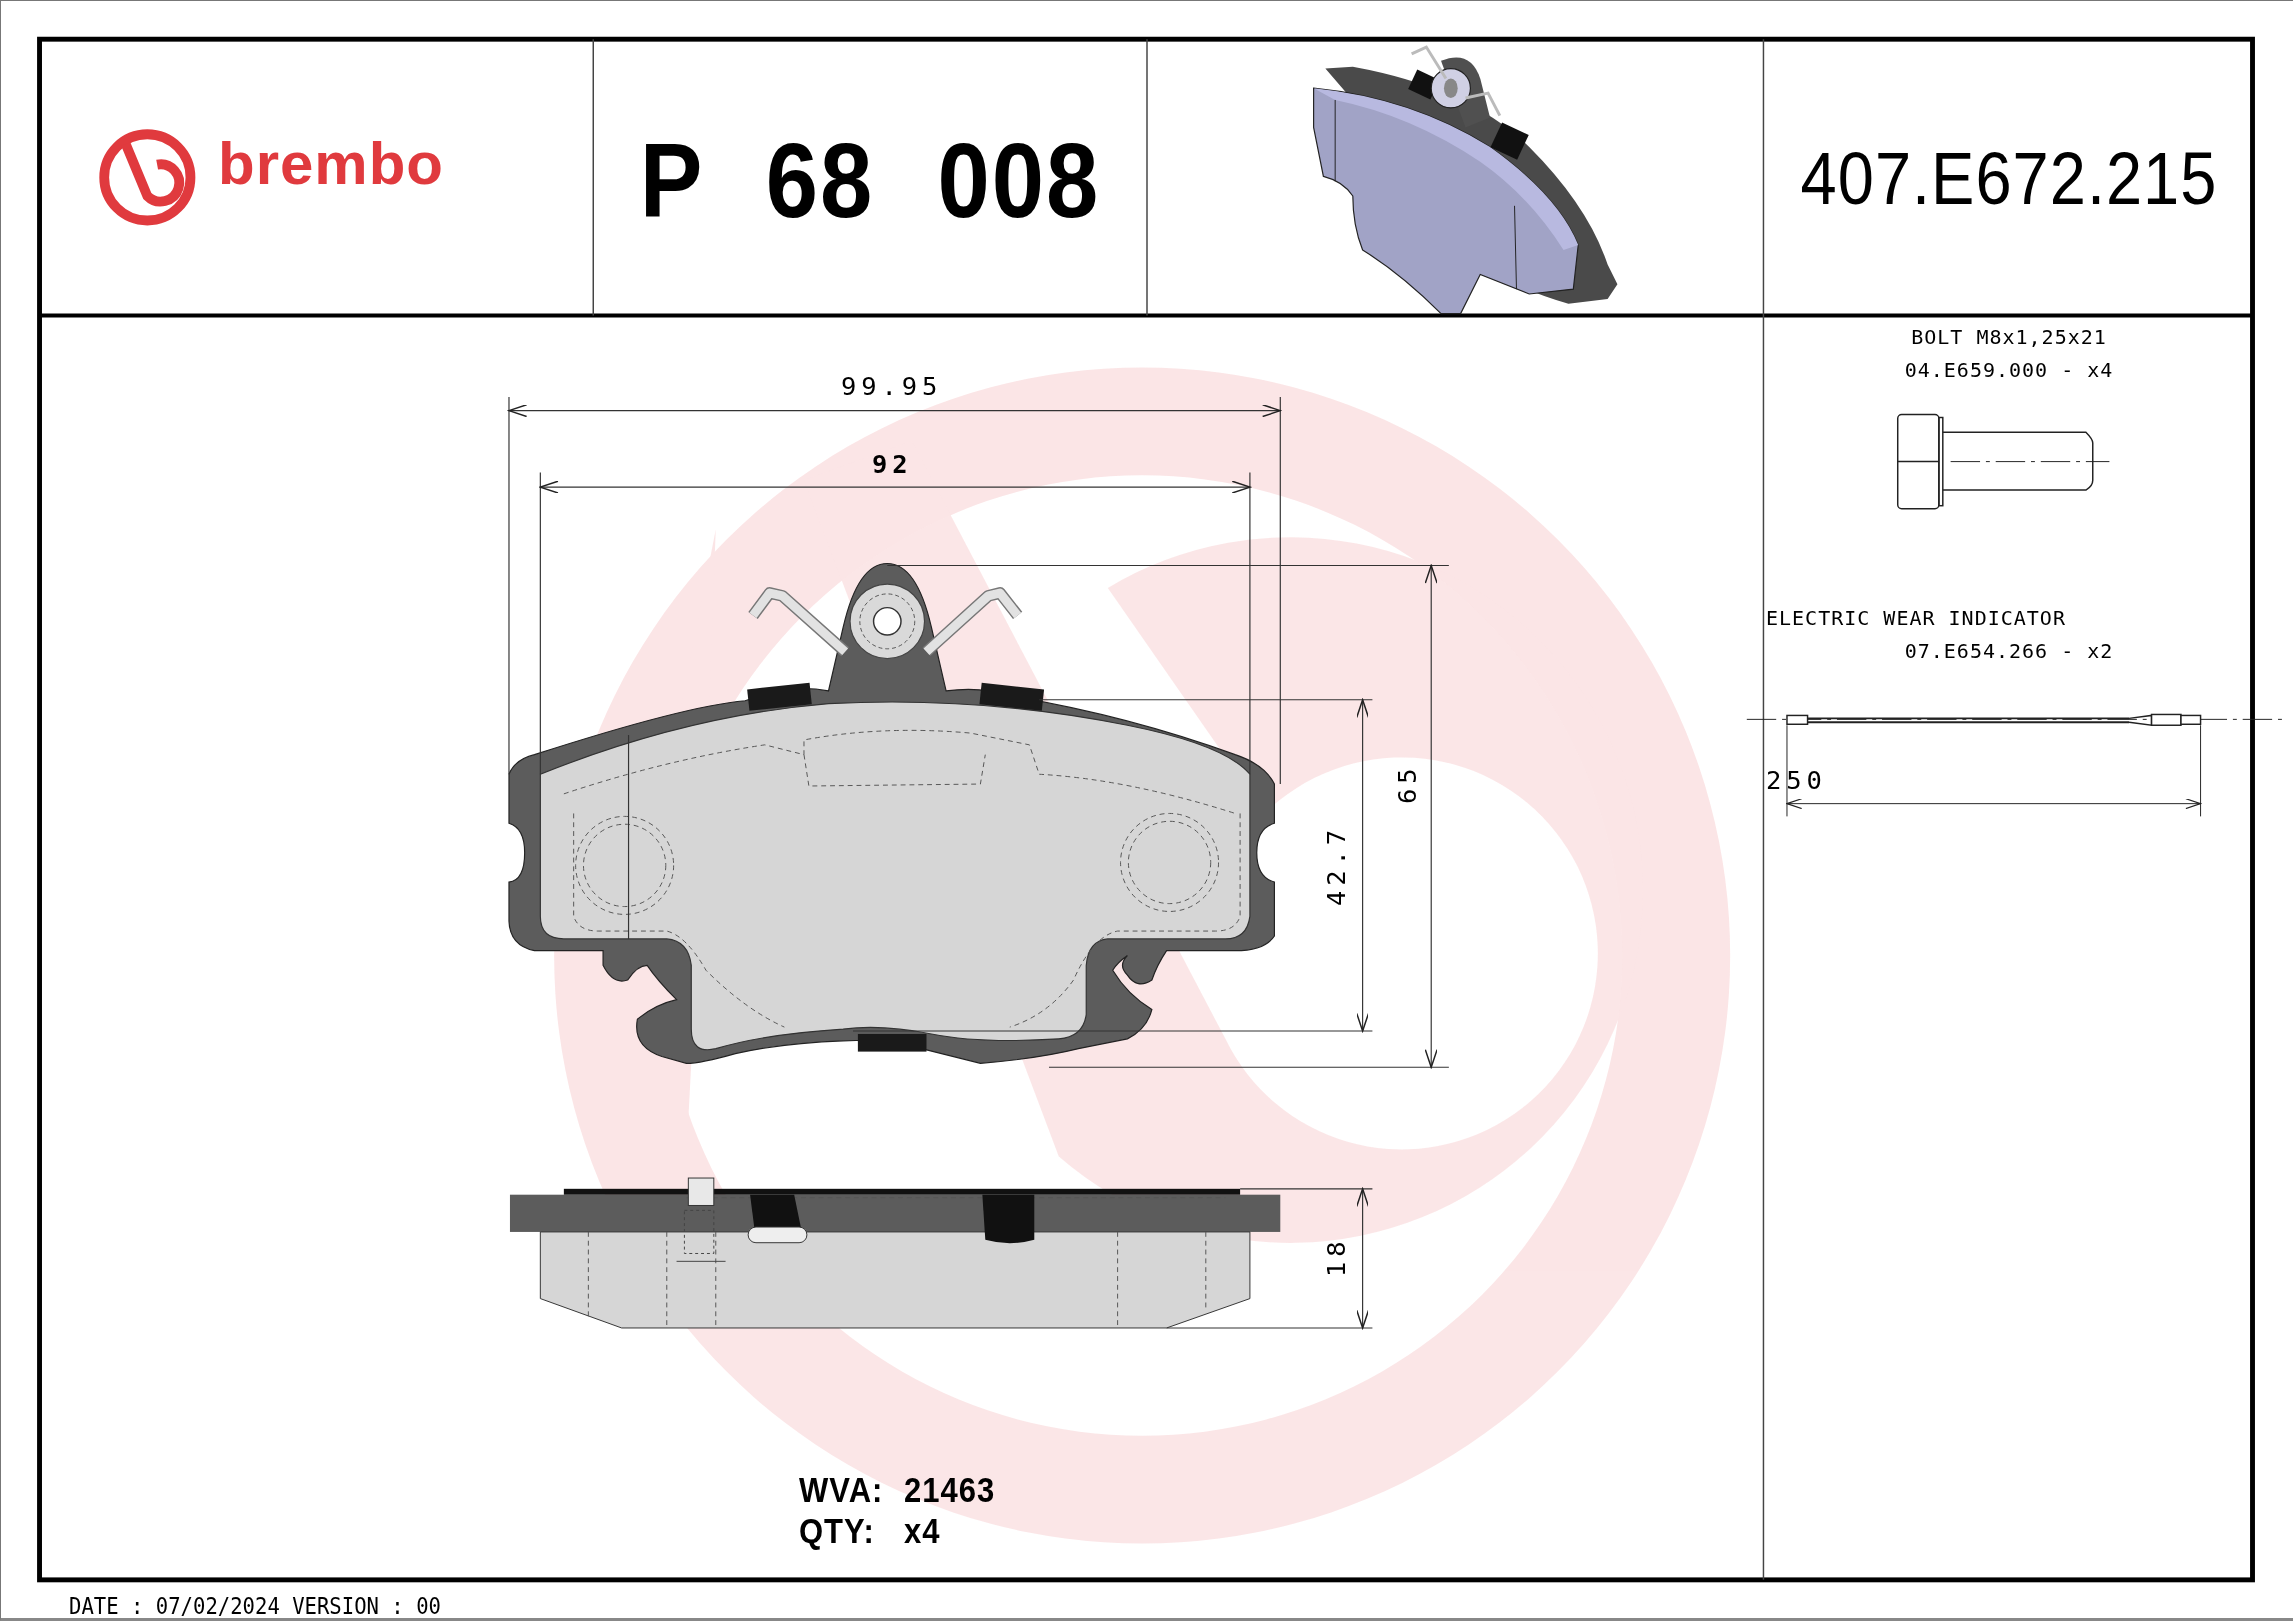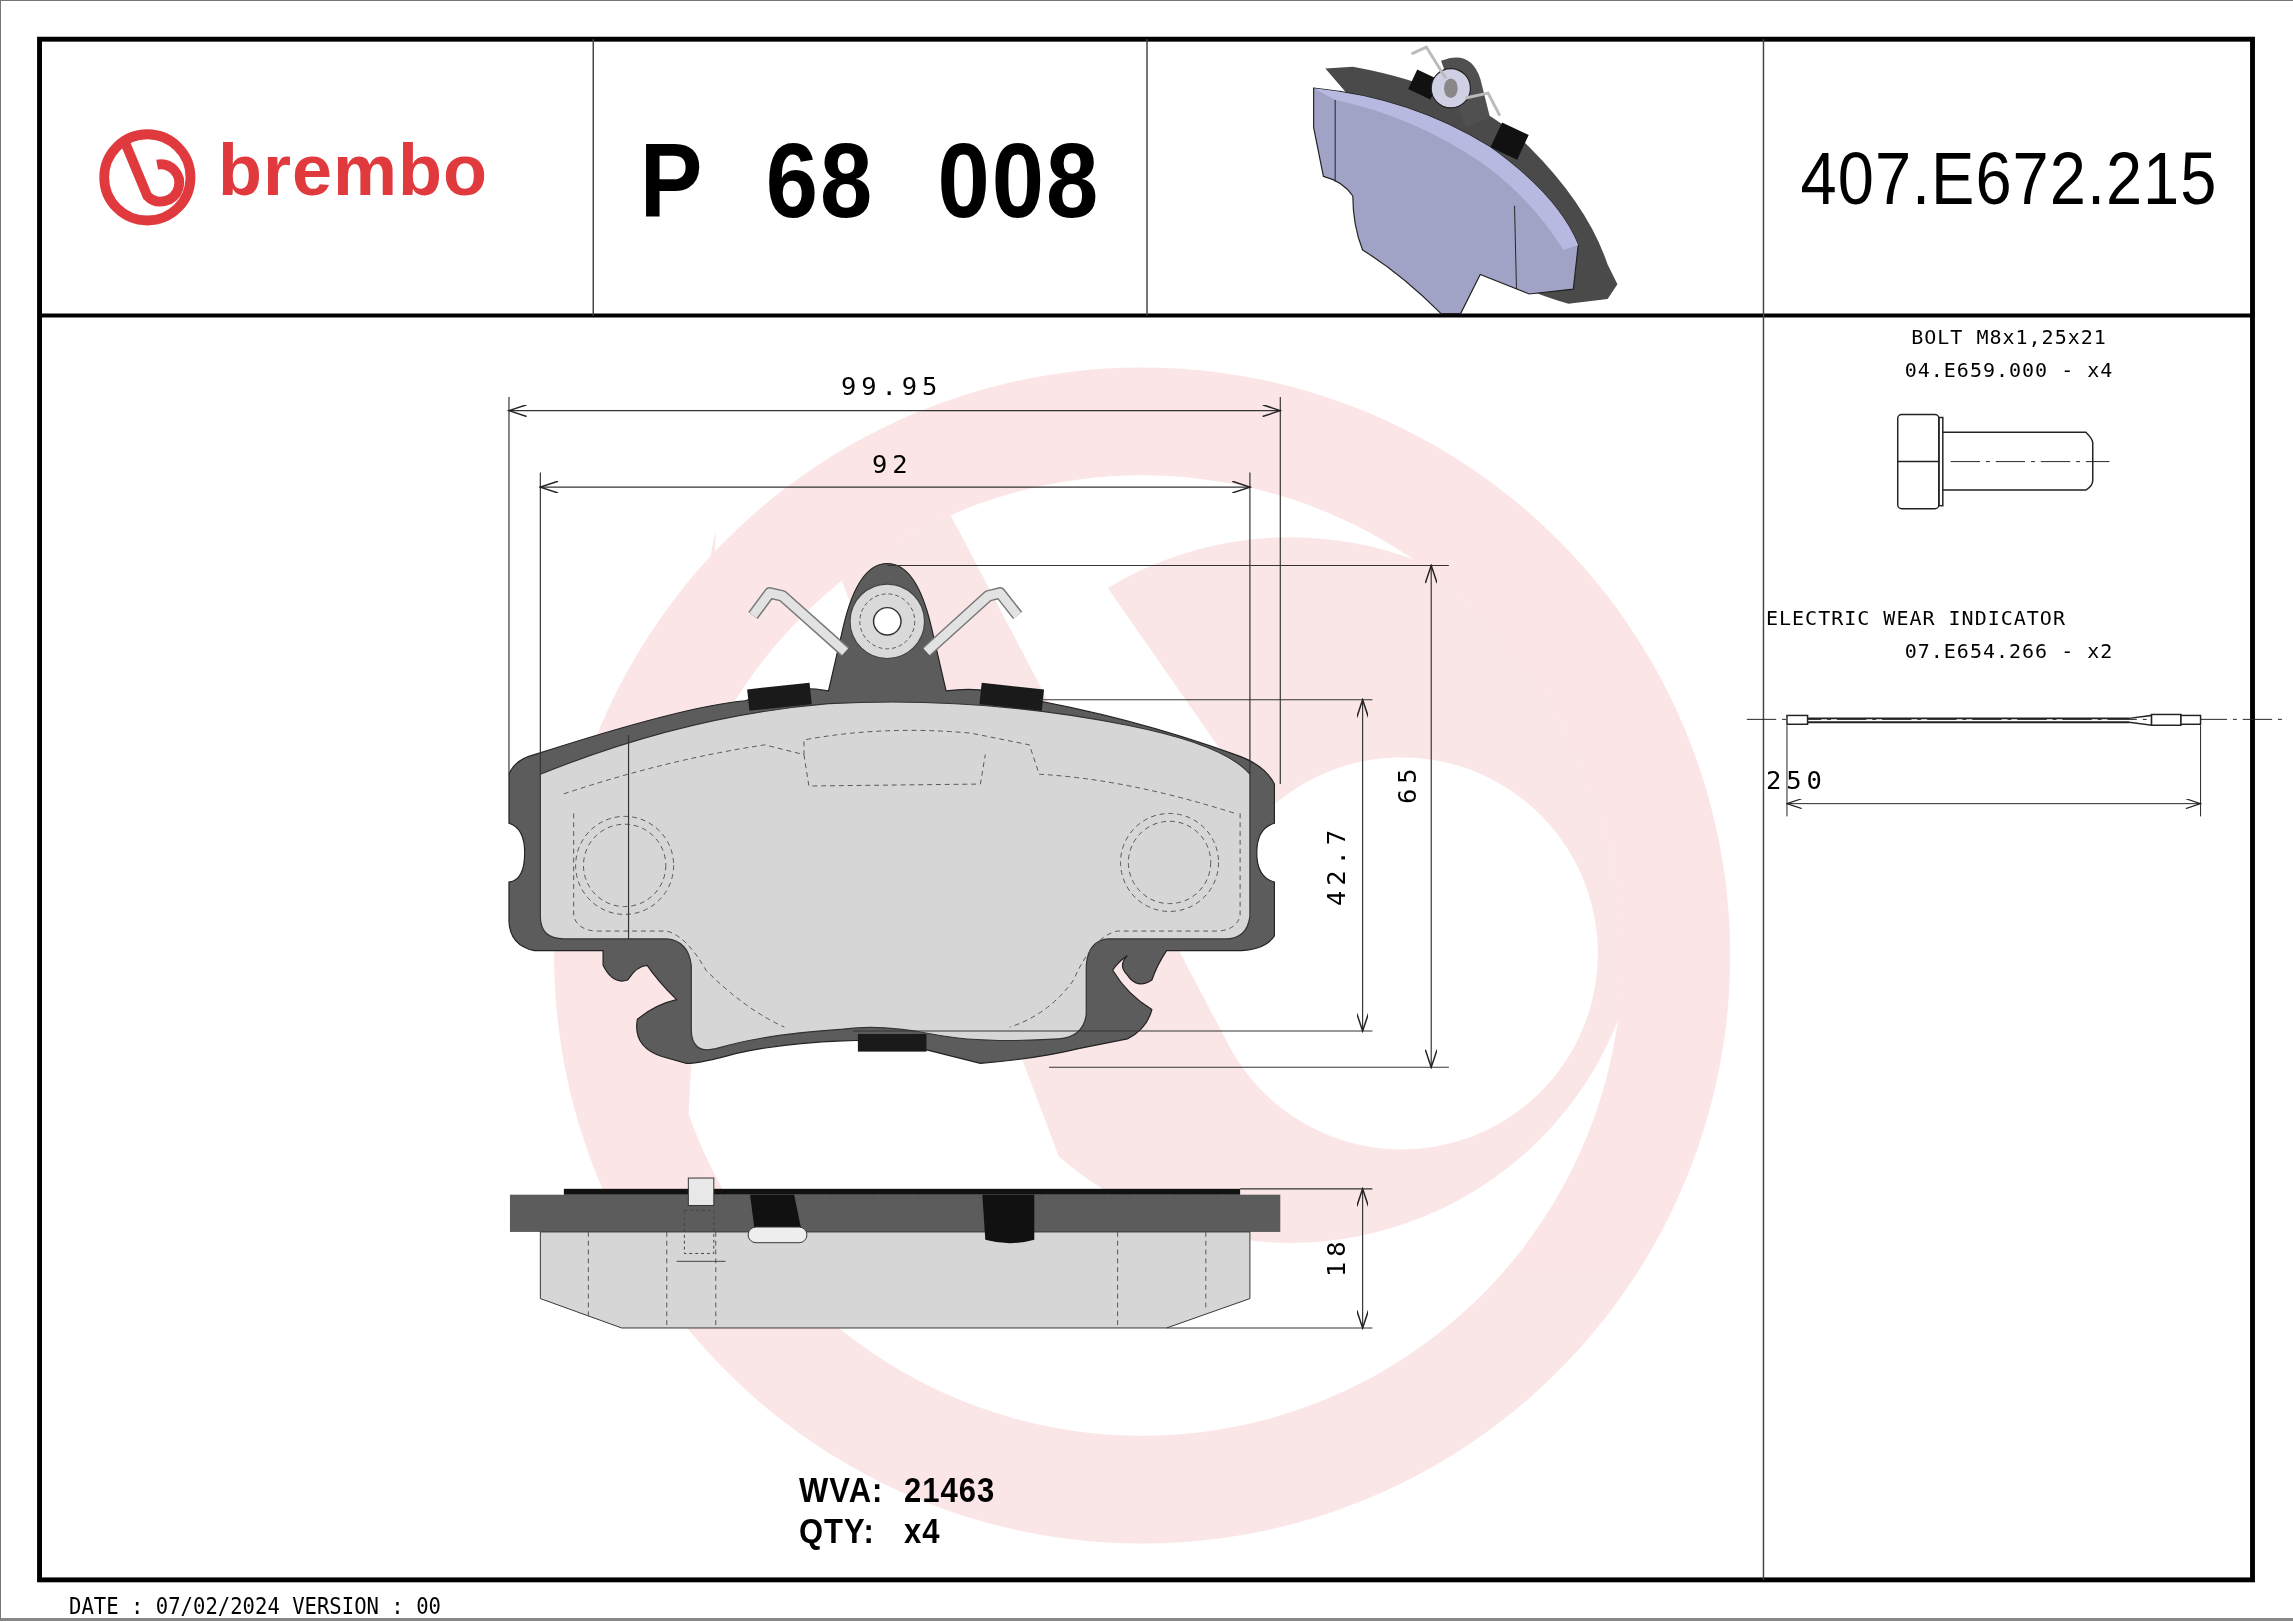--- a/index.html
+++ b/index.html
@@ -6,21 +6,21 @@
   body { width: 2294px; height: 1622px; position: relative; overflow: hidden; font-family: "DejaVu Sans", sans-serif; }
   .page-edge { position: absolute; left: 0; top: 0; width: 2292px; height: 1617px; border: 1px solid #777; border-bottom: 3.9px solid #888; box-sizing: content-box; }
   svg.sheet { position: absolute; left: 0; top: 0; }
   .txt { position: absolute; white-space: nowrap; color: #000; }
   .part-no { font-family: "Liberation Sans", sans-serif; font-weight: bold; font-size: 94px; left: 593px; width: 554px; top: 127px; text-align: center; word-spacing: 35px; letter-spacing: 2px; transform: scaleY(1.12); }
   .ref-no { font-family: "Liberation Sans", sans-serif; font-size: 65px; left: 1766px; width: 486px; top: 141px; text-align: center; letter-spacing: 1px; transform: scaleY(1.15); }
   .mono { font-family: "DejaVu Sans Mono", monospace; font-size: 20px; letter-spacing: 1px; }
   .dim { font-family: "DejaVu Sans Mono", monospace; font-size: 25.5px; letter-spacing: 4.9px; }
   .bold-lbl { font-family: "Liberation Sans", sans-serif; font-weight: bold; font-size: 31px; letter-spacing: 1px; transform: scaleY(1.15); transform-origin: left top; }
   .footer { font-family: "DejaVu Sans Mono", monospace; font-size: 20.6px; left: 69px; top: 1592px; transform: scaleY(1.15); transform-origin: left top; }
-  .brand { font-family: "Liberation Sans", sans-serif; font-weight: bold; font-size: 72px; color: #e03a3e; left: 218px; top: 129px; letter-spacing: 1px; }
+  .brand { font-family: "Liberation Sans", sans-serif; font-weight: bold; font-size: 60px; color: #e03a3e; left: 218px; top: 129px; letter-spacing: 1px; }
 </style>
 </head>
 <body>
 
 <div class="page-edge"></div>
 
 <svg class="sheet" width="2294" height="1622" viewBox="0 0 2340 1655">
   <defs>
     <marker id="arr" viewBox="0 0 12 8" refX="12" refY="4" markerWidth="18" markerHeight="10" orient="auto-start-reverse">
       <path d="M0,0 L12,4 L0,8" fill="none" stroke="#222" stroke-width="1"></path>
@@ -161,21 +161,21 @@
     <line x1="2245" y1="740" x2="2245" y2="833" stroke-width="1"></line>
     <line x1="1823" y1="820" x2="2245" y2="820" stroke-width="1" marker-start="url(#arr)" marker-end="url(#arr)"></line>
   </g>
 </svg>
 
 <div class="txt brand">brembo</div>
 <div class="txt part-no">P 68 008</div>
 <div class="txt ref-no">407.E672.215</div>
 
 <div class="txt dim" style="left:841px; top:371px;">99.95</div>
-<div class="txt dim" style="left:872px; top:449px;">92</div>
+<div class="txt dim" style="left:872px; top:449px;font-weight:bold;">92</div>
 <div class="txt dim" style="left:1392px; top:804px; transform:rotate(-90deg); transform-origin:left top;">65</div>
 <div class="txt dim" style="left:1321px; top:906px; transform:rotate(-90deg); transform-origin:left top;">42.7</div>
 <div class="txt dim" style="left:1321px; top:1277px; transform:rotate(-90deg); transform-origin:left top;">18</div>
 
 <div class="txt bold-lbl" style="left:799px; top:1470px;">WVA:</div>
 <div class="txt bold-lbl" style="left:904px; top:1470px;">21463</div>
 <div class="txt bold-lbl" style="left:799px; top:1511px;">QTY:</div>
 <div class="txt bold-lbl" style="left:904px; top:1511px;">x4</div>
 
 <div class="txt mono" style="left:1766px; width:486px; top:325px; text-align:center;">BOLT M8x1,25x21</div>

